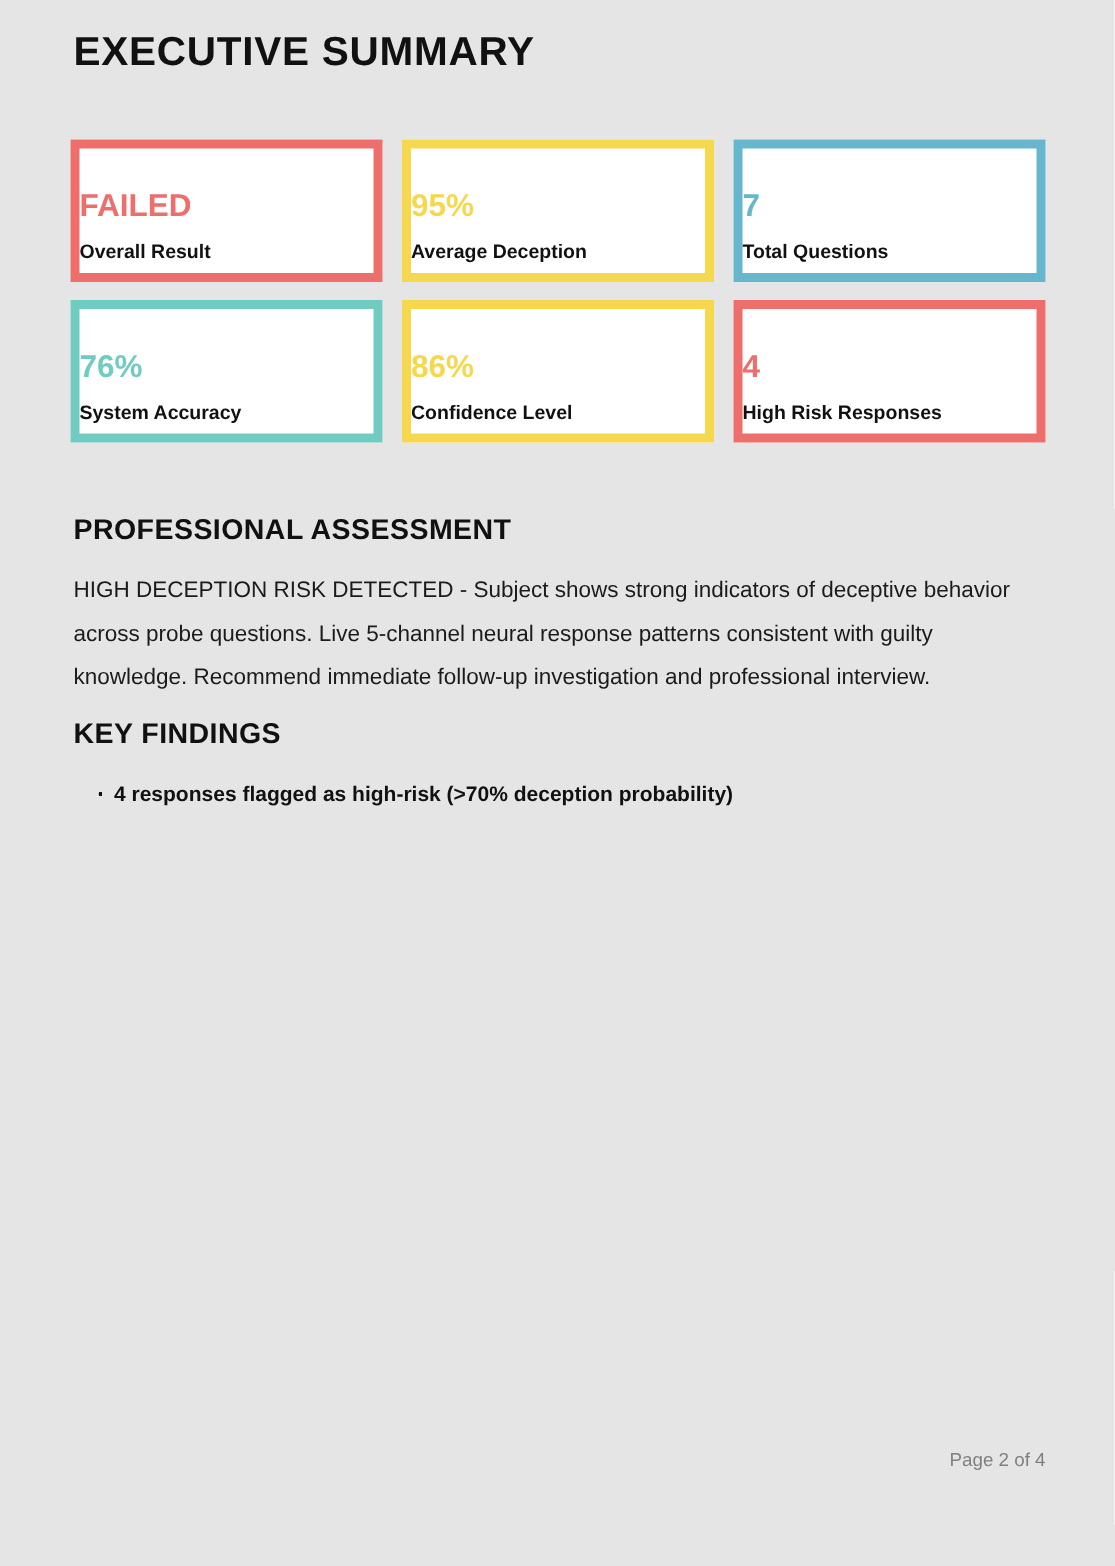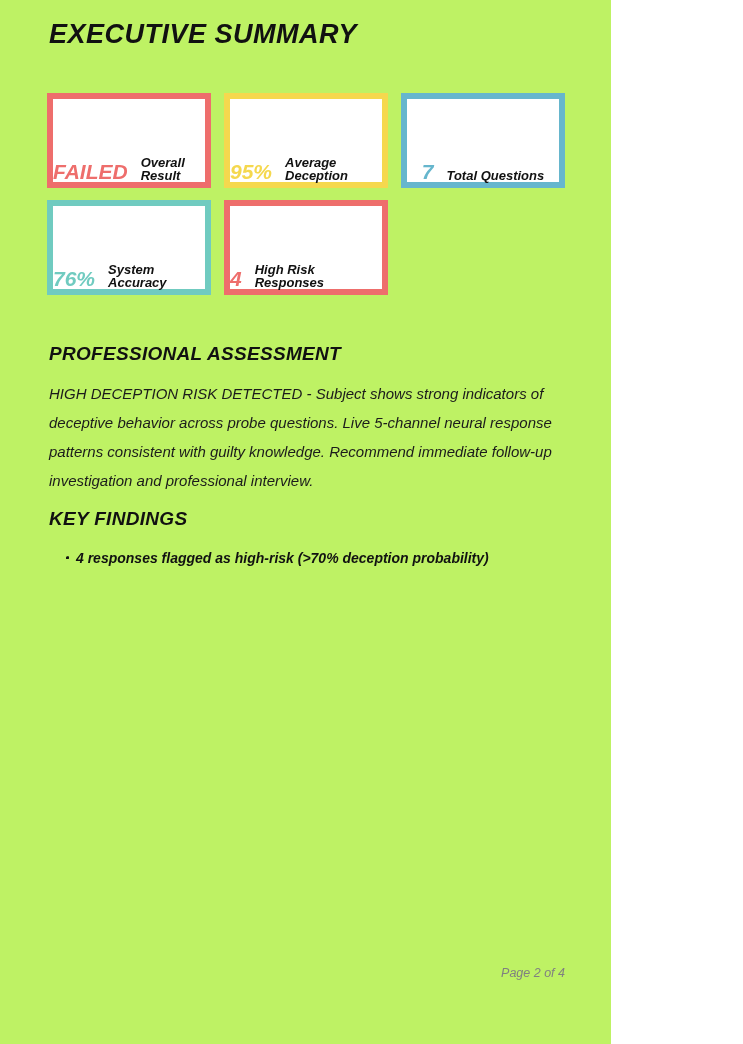--- a/index.html
+++ b/index.html
@@ -1,24 +1,23 @@
 <!DOCTYPE html>
 <html><head>
 <meta charset="utf-8">
 <style>
   html, body { margin: 0; padding: 0; background: #ffffff; }
   .page {
     position: relative;
-    width: 611px;
+    width: 743px;
     height: 1044px;
-    background: #bef264;
+    background: #e5e5e5;
     font-family: "Liberation Sans", sans-serif;
     color: #111111;
     overflow: hidden;
-    font-style: italic;
   }
   .page-title {
     margin: 0;
     padding: 19px 47px 0 49px;
     font-size: 27px;
     line-height: 31px;
     font-weight: 700;
     letter-spacing: 0.5px;
     color: #111111;
   }
@@ -27,21 +26,22 @@
     display: grid;
     grid-template-columns: repeat(3, 1fr);
     gap: 12px 13px;
   }
   .card {
     box-sizing: border-box;
     height: 95px;
     border: 6px solid var(--card-color, #cccccc);
     background: #ffffff;
     display: flex;
-    align-items: flex-end;
+    flex-direction: column;
+    align-items: flex-start;
     justify-content: center;
     padding-top: 20px;
     gap: 13px;
   }
   .card-value {
     font-size: 21px;
     font-weight: 700;
     color: var(--card-color, #333333);
     line-height: 1;
   }
@@ -118,20 +118,24 @@
       <div class="card" style="--card-color: #66b6cd;">
         <div class="card-value">7</div>
         <div class="card-label">Total Questions</div>
       </div>
 
       <div class="card" style="--card-color: #70cbc0;">
         <div class="card-value">76%</div>
         <div class="card-label">System Accuracy</div>
       </div>
 
+      <div class="card" style="--card-color: #f5d84e;">
+        <div class="card-value">86%</div>
+        <div class="card-label">Confidence Level</div>
+      </div>
 
       <div class="card" style="--card-color: #ee6e6c;">
         <div class="card-value">4</div>
         <div class="card-label">High Risk Responses</div>
       </div>
 
   </div>
 
   <h2 class="section-heading heading-assessment">PROFESSIONAL ASSESSMENT</h2>
   <p class="assessment-text">HIGH DECEPTION RISK DETECTED - Subject shows strong indicators of deceptive behavior across probe questions. Live 5-channel neural response patterns consistent with guilty knowledge. Recommend immediate follow-up investigation and professional interview.</p>

